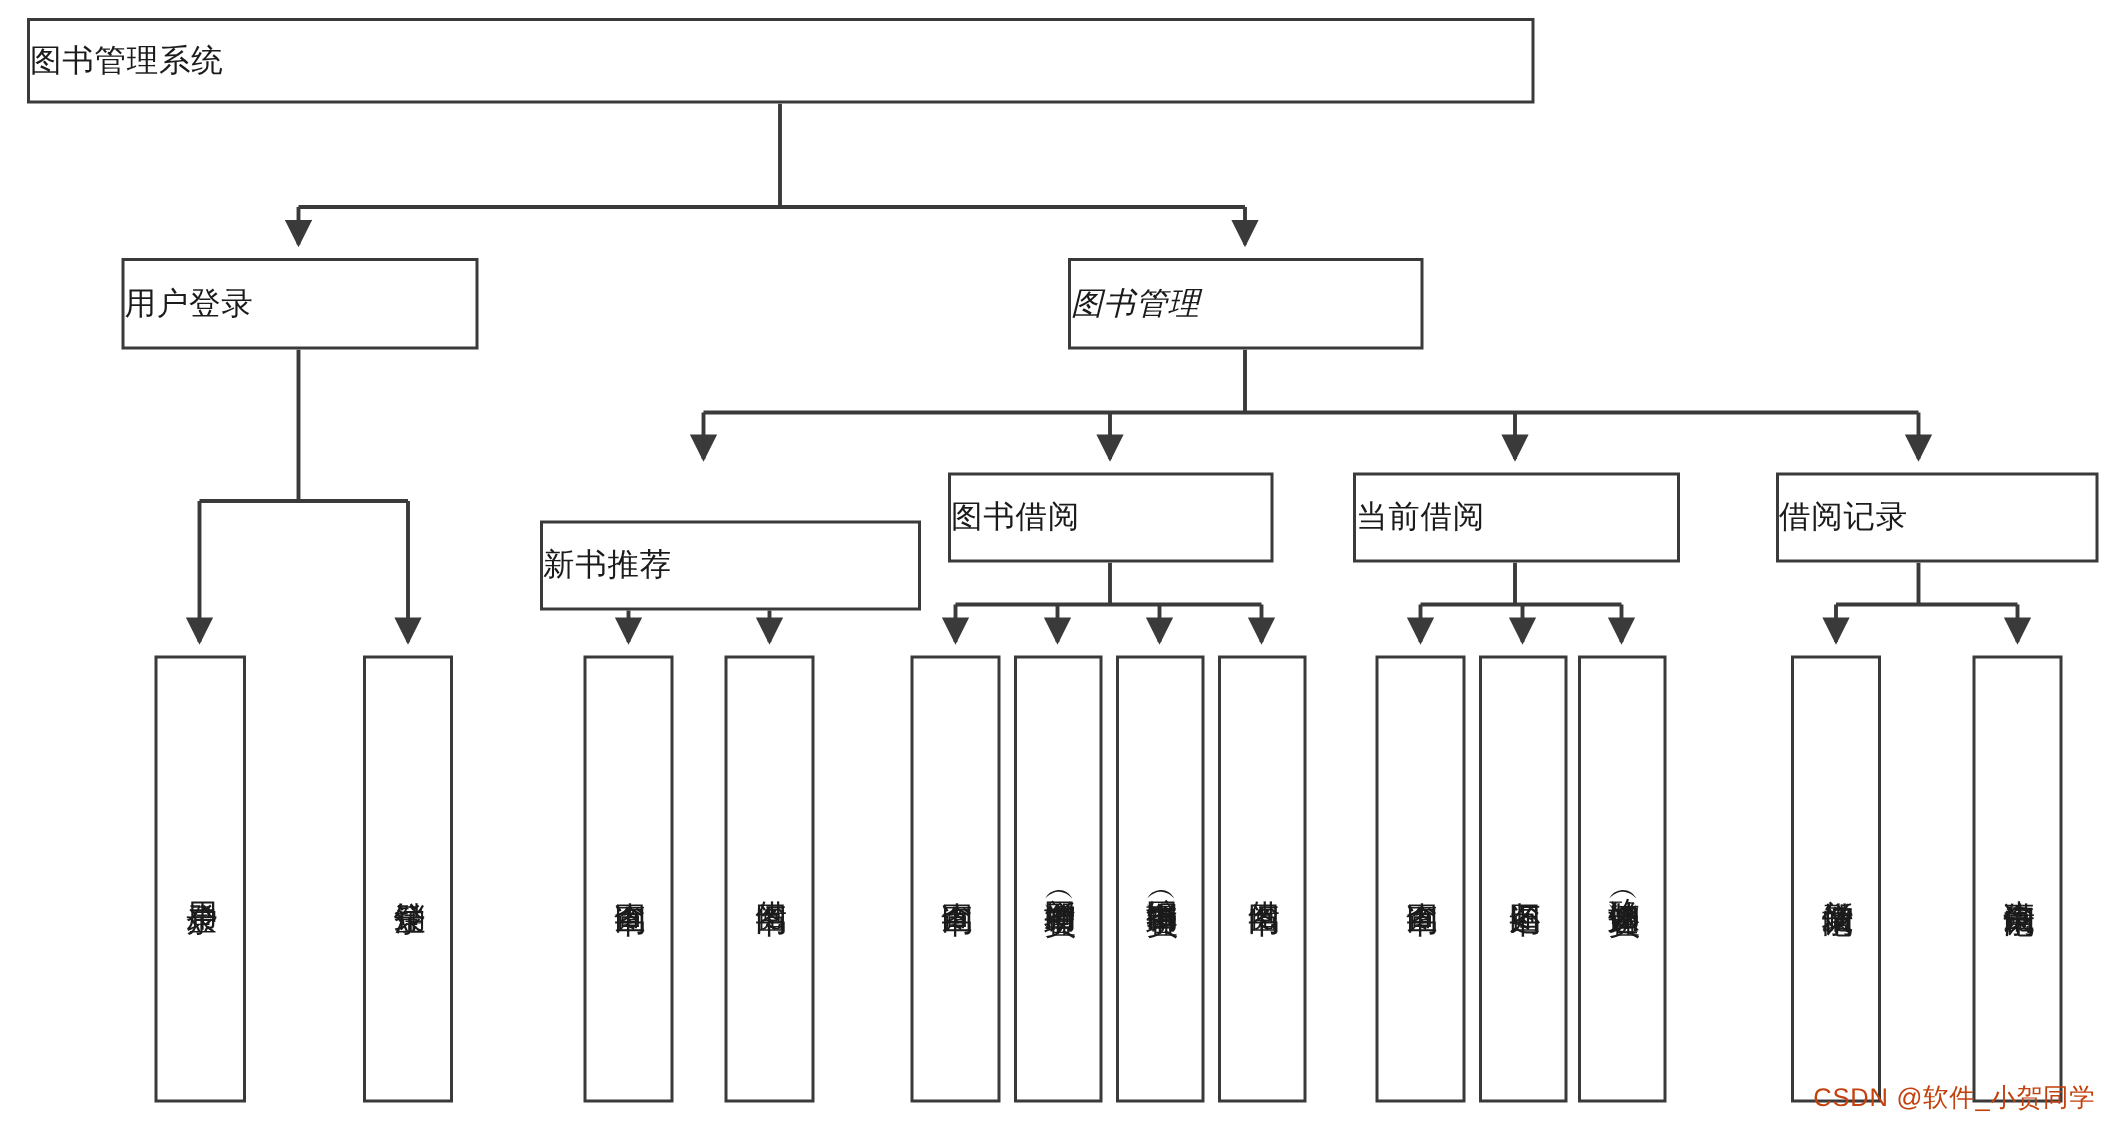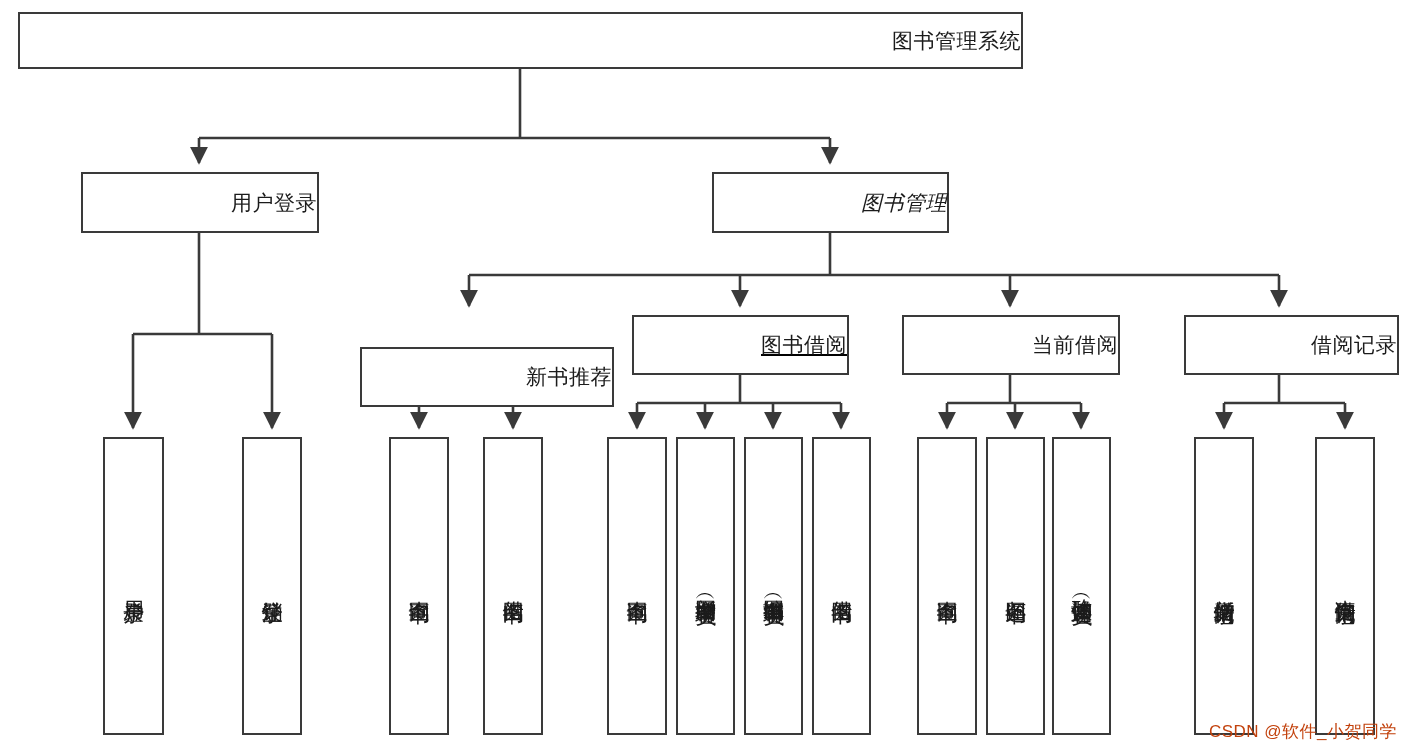--- a/index.html
+++ b/index.html
@@ -25,21 +25,21 @@
     width: 1405px;
     height: 747px;
   }
   .node {
     position: absolute;
     box-sizing: border-box;
     background: #ffffff;
     border: 2px solid #3a3a3a;
     display: flex;
     align-items: center;
-    justify-content: flex-end;
+    justify-content: flex-start;
     z-index: 2;
   }
   .node-label {
     color: #1b1b1b;
     font-size: 21px;
     line-height: 1.12;
     letter-spacing: 0.5px;
     white-space: nowrap;
     text-align: center;
   }
@@ -135,21 +135,21 @@
   <div class="node horiz" id="node-l2-0" style="left: 81px; top: 172px; width: 238px; height: 61px;">
     <span class="node-label">用户登录</span>
   </div>
   <div class="node horiz" id="node-l2-1" style="left: 712px; top: 172px; width: 237px; height: 61px; font-style: italic;">
     <span class="node-label">图书管理</span>
   </div>
 
   <div class="node horiz" id="node-l3-0" style="left: 360px; top: 328px; width: 254px; height: 60px; margin-top: 19px;">
     <span class="node-label">新书推荐</span>
   </div>
-  <div class="node horiz" id="node-l3-1" style="left: 632px; top: 315px; width: 217px; height: 60px; text-decoration: underline;">
+  <div class="node horiz" id="node-l3-1" style="left: 632px; top: 315px; width: 217px; height: 60px;">
     <span class="node-label">图书借阅</span>
   </div>
   <div class="node horiz" id="node-l3-2" style="left: 902px; top: 315px; width: 218px; height: 60px;">
     <span class="node-label">当前借阅</span>
   </div>
   <div class="node horiz" id="node-l3-3" style="left: 1172px; top: 315px; width: 215px; height: 60px; margin-left: 12px;">
     <span class="node-label">借阅记录</span>
   </div>
 
   <div class="node vert" id="node-leaf-0" style="left: 103px; top: 437px; width: 61px; height: 298px;">

